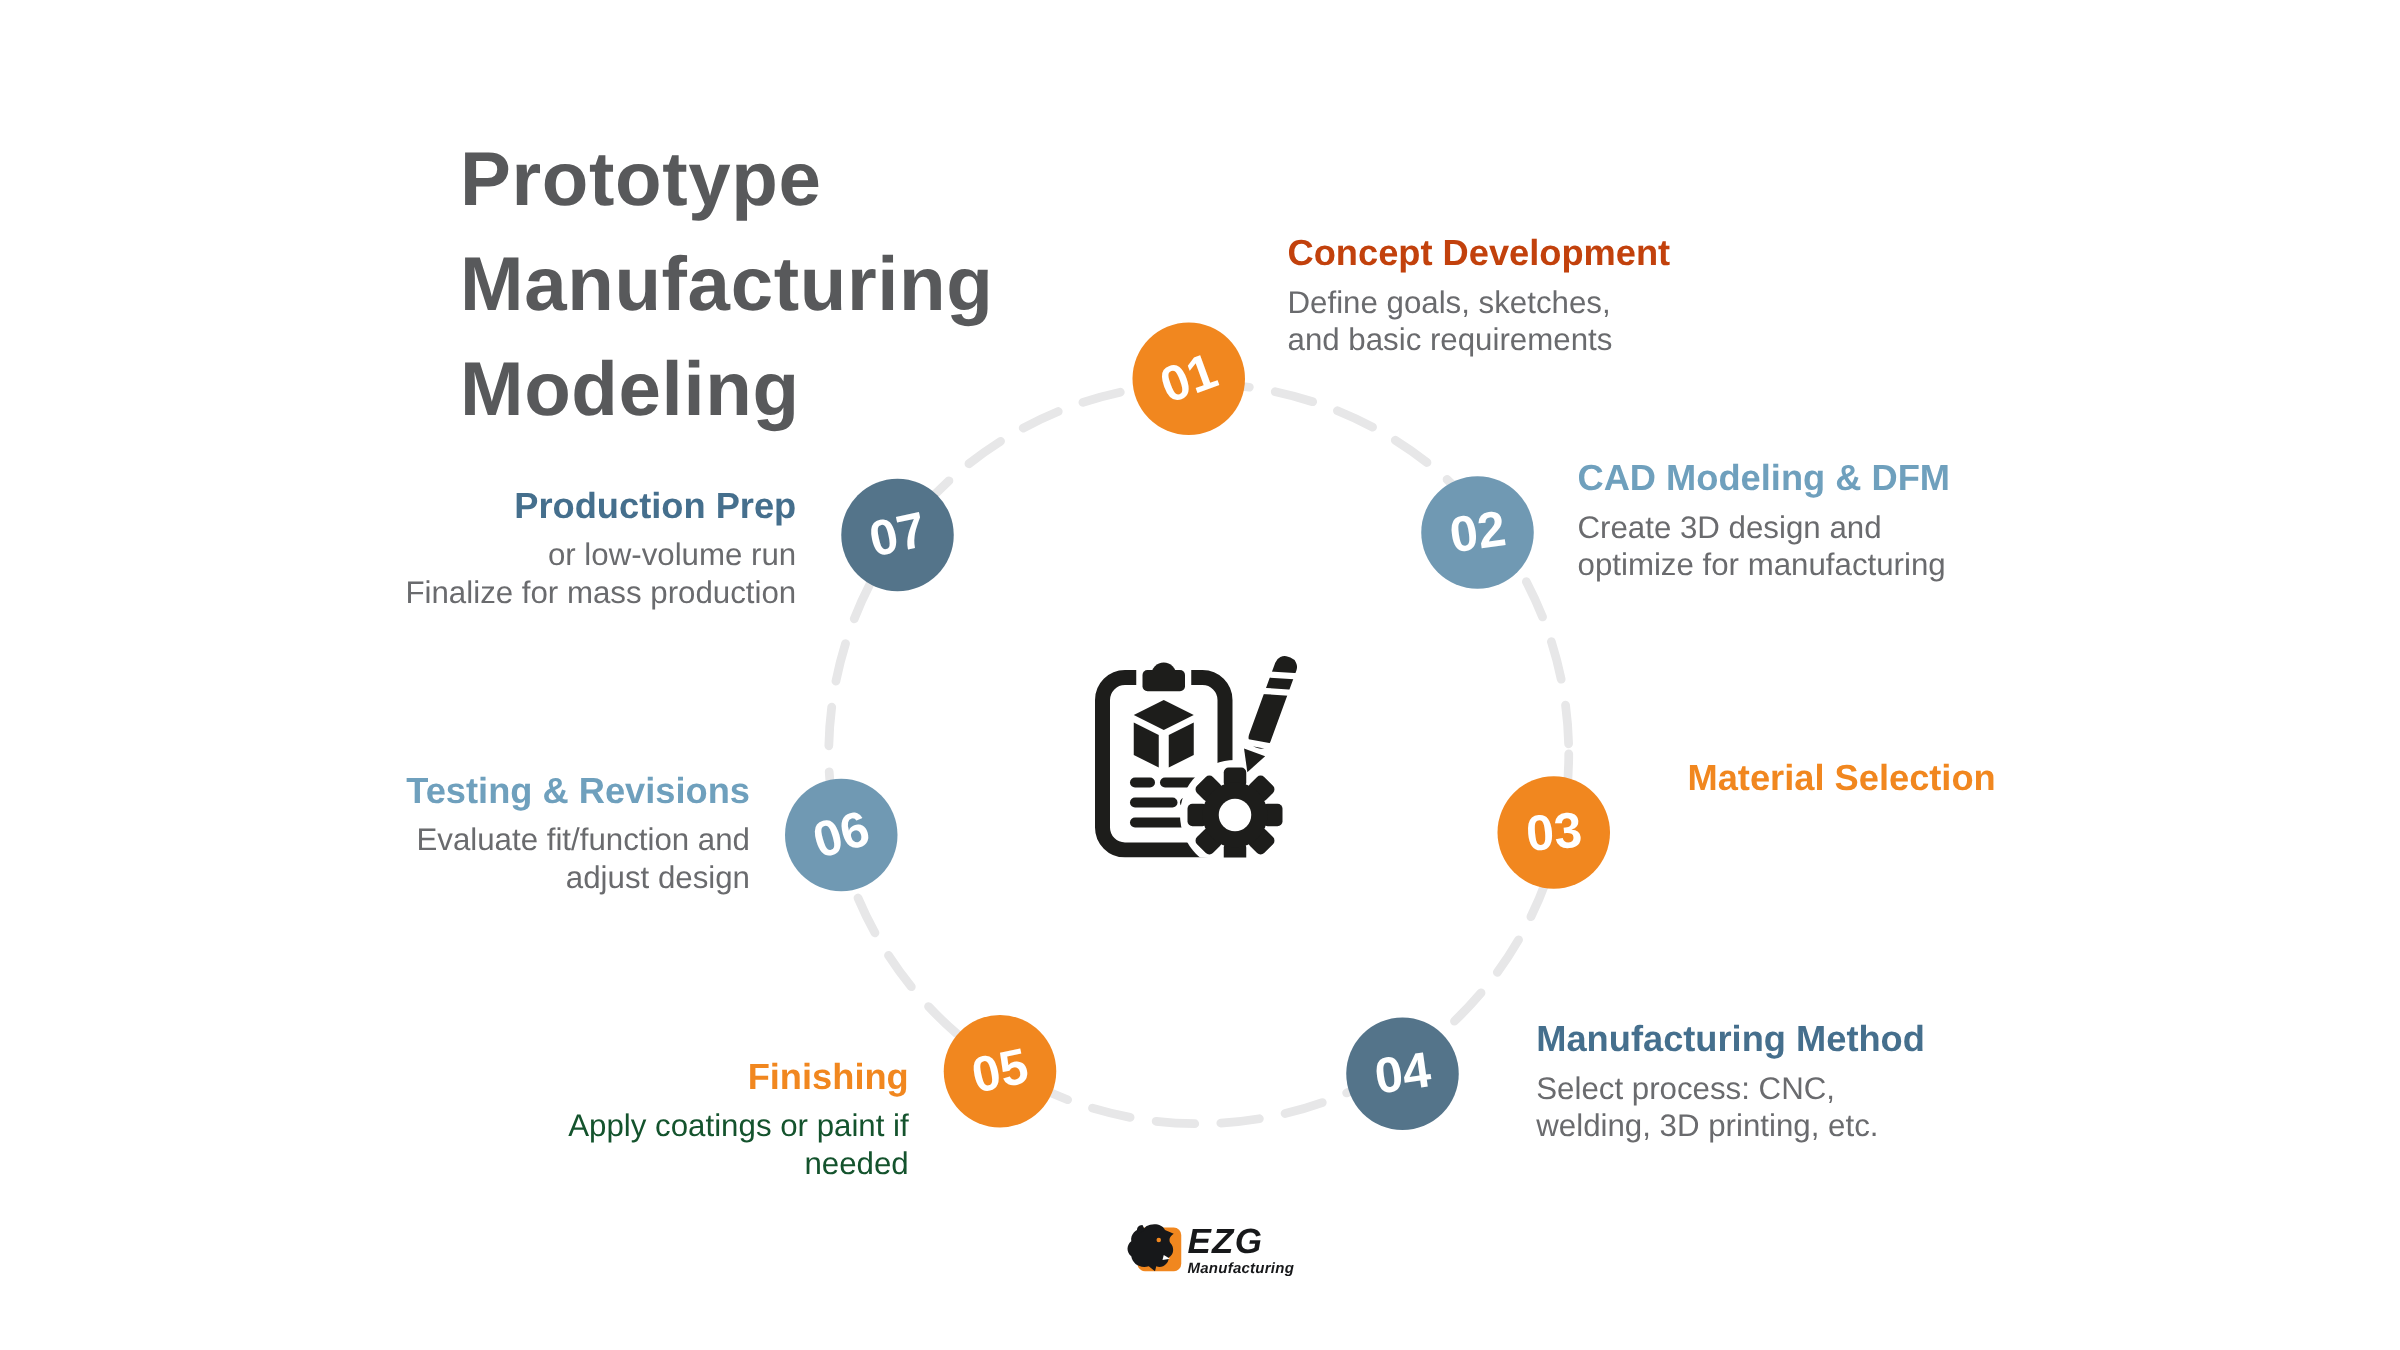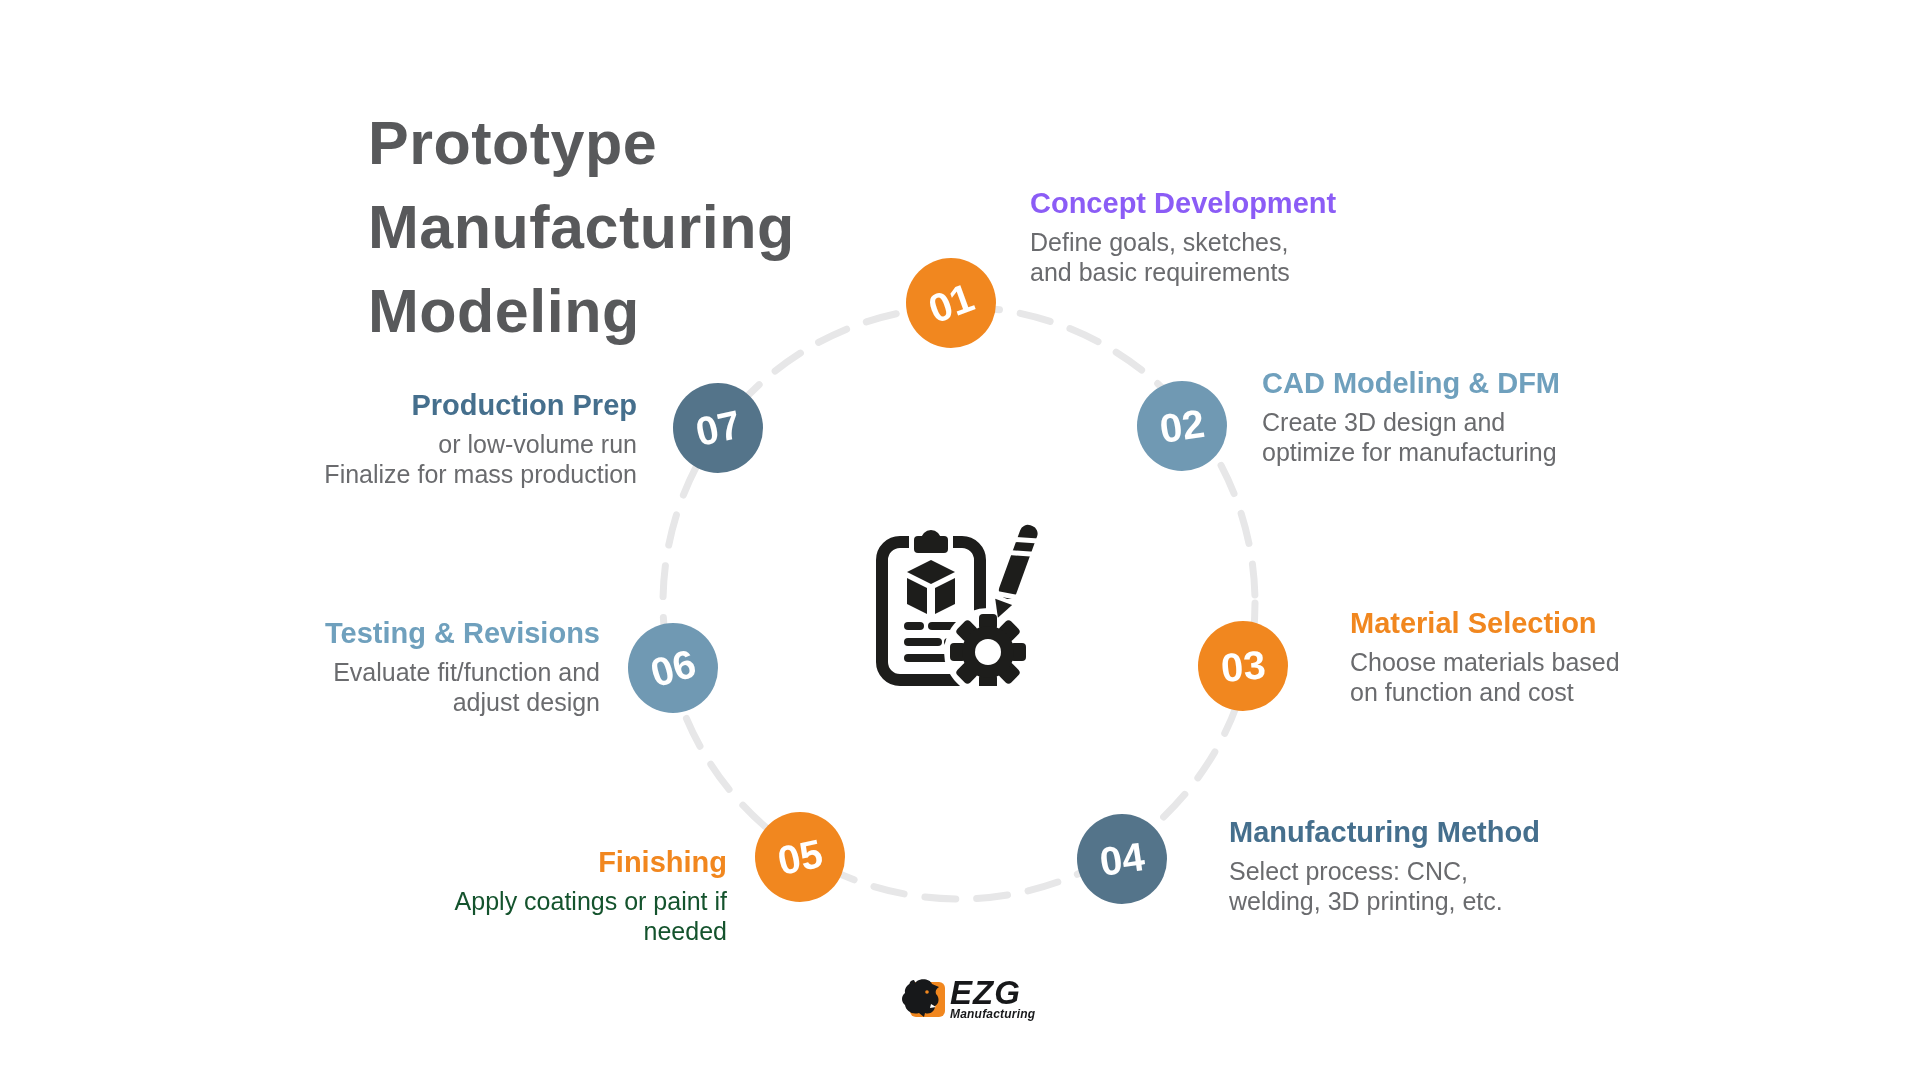--- a/index.html
+++ b/index.html
@@ -39,21 +39,21 @@
   .t4{left:1204px;top:815px;margin-left:25px;}
   .t5{right:1193px;top:845px;text-align:right;}
   .t6{right:1320px;top:616px;text-align:right;}
   .t7{right:1283px;top:388px;text-align:right;}
 
   .center-icon { position:absolute; left:876px; top:524px; width:170px; height:162px; }
 
   .logo { position:absolute; left:901px; top:978px; display:flex; align-items:flex-start; }
   .logo-mark { width:46px; height:42px; margin-right:3px; }
   .logo-textcol { display:flex; flex-direction:column; }
-  .logo-ezg { font-size:33px; line-height:30px; font-weight:700; font-style:italic; letter-spacing:1px; }
+  .logo-ezg { font-size:28px; line-height:30px; font-weight:700; font-style:italic; letter-spacing:1px; }
   .logo-sub { font-size:12px; line-height:12px; font-weight:700; font-style:italic; letter-spacing:0.2px; margin-top:0px; }
 </style>
 </head>
 <body>
 
 <div class="canvas">
 
   <svg class="ring-svg">
     <circle cx="959" cy="603" r="296" fill="none" stroke-width="7" stroke-dasharray="31 21" stroke-linecap="round" stroke="#E7E7E8"></circle>
   </svg>
@@ -112,21 +112,21 @@
           <line x1="-12" y1="31" x2="12" y2="27"></line>
         </g>
       </g>
     </g>
   </svg>
 
   <div class="circle s1" style="background: rgb(241, 135, 31);">
     <span class="num" style="color: rgb(255, 255, 255);">01</span>
   </div>
   <div class="stext t1">
-    <div class="stitle" style="color: #8b5cf6;">Concept Development</div>
+    <div class="stitle" style="color: #c2410c;">Concept Development</div>
     <div class="sdesc" style="color: rgb(106, 107, 110);">
       <span class="line">Define goals, sketches,</span>
       <span class="line">and basic requirements</span>
     </div>
   </div>
 
   <div class="circle s2" style="background: rgb(112, 153, 179);">
     <span class="num" style="color: rgb(255, 255, 255);">02</span>
   </div>
   <div class="stext t2">
@@ -135,24 +135,20 @@
       <span class="line">Create 3D design and</span>
       <span class="line">optimize for manufacturing</span>
     </div>
   </div>
 
   <div class="circle s3" style="background: rgb(241, 135, 31);">
     <span class="num" style="color: rgb(255, 255, 255);">03</span>
   </div>
   <div class="stext t3">
     <div class="stitle" style="color: rgb(241, 135, 31);">Material Selection</div>
-    <div class="sdesc" style="color: rgb(106, 107, 110);">
-      <span class="line">Choose materials based</span>
-      <span class="line">on function and cost</span>
-    </div>
   </div>
 
   <div class="circle s4" style="background: rgb(84, 116, 138);">
     <span class="num" style="color: rgb(255, 255, 255);">04</span>
   </div>
   <div class="stext t4">
     <div class="stitle" style="color: rgb(69, 111, 141);">Manufacturing Method</div>
     <div class="sdesc" style="color: rgb(106, 107, 110);">
       <span class="line">Select process: CNC,</span>
       <span class="line">welding, 3D printing, etc.</span>

